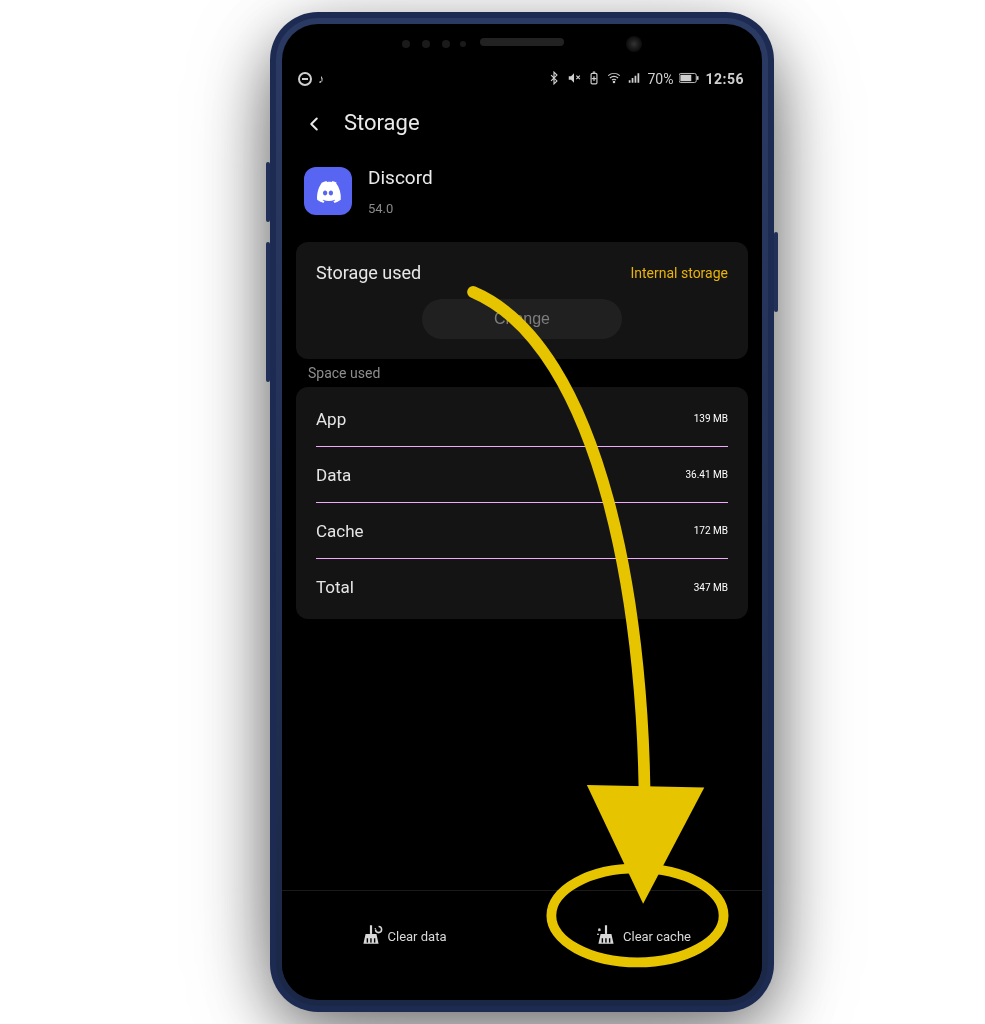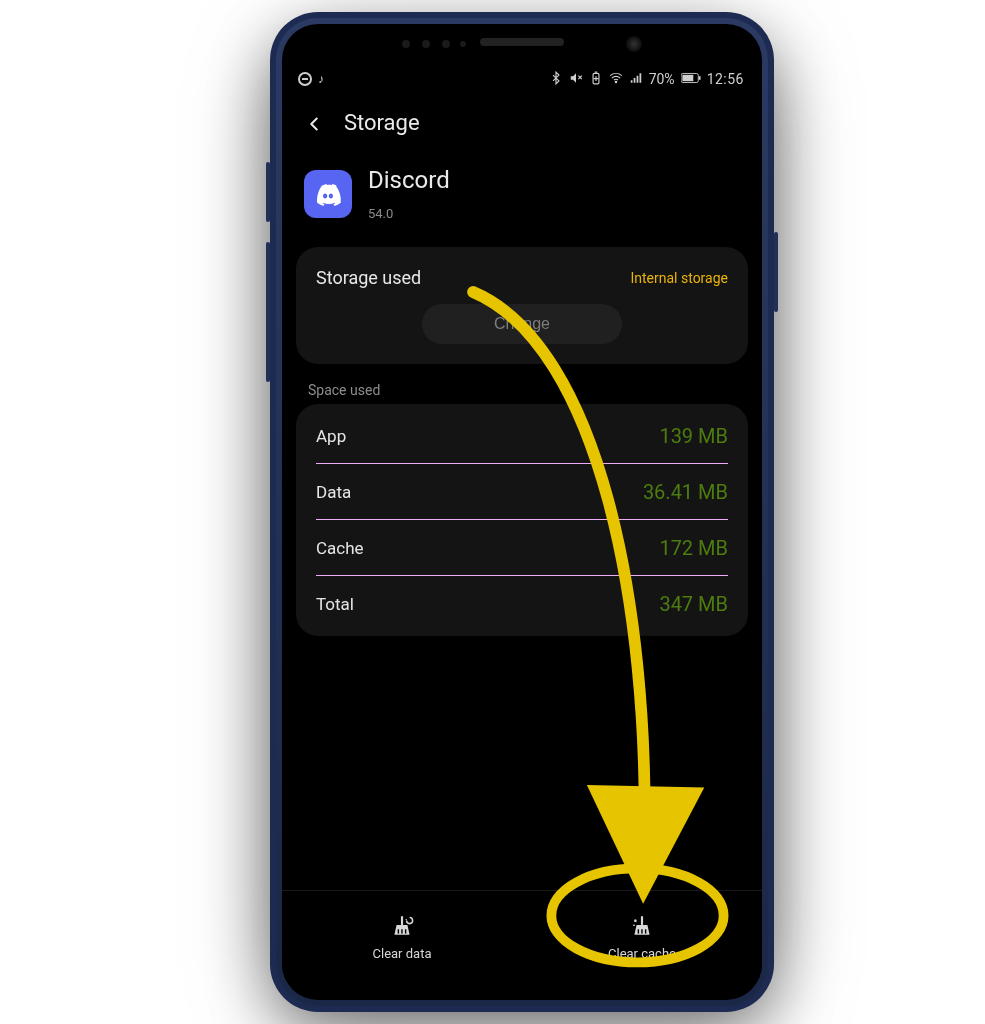--- a/index.html
+++ b/index.html
@@ -36,54 +36,54 @@
   .screen{position:absolute;left:0;right:0;top:38px;bottom:18px;background:#000;color:#e8e8e8}
 
   
   .status{display:flex;align-items:center;height:34px;padding:0 18px 0 16px;
     font-size:14px;color:#cfcfcf}
   .status .left{display:flex;gap:6px;align-items:center}
   .status .right{margin-left:auto;display:flex;gap:6px;align-items:flex-start}
   .sicon{width:14px;height:14px;display:inline-block}
   .sicon.dnd{border:2px solid #cfcfcf;border-radius:50%;position:relative}
   .sicon.dnd::after{content:"";position:absolute;left:2px;right:2px;top:4px;height:2px;background:#cfcfcf}
-  .time{font-weight:400;letter-spacing:.5px}
+  .time{font-weight:700;letter-spacing:.5px}
 
   
   .header{display:flex;gap:16px;padding:14px 18px 10px}
   .back{width:28px;height:28px;display:flex;align-items:center;justify-content:center;
     color:#e9e9e9}
   .title{font-size:22px;color:#eaeaea;font-weight:400}
 
   
   .app-row{display:flex;align-items:center;gap:16px;padding:18px 22px 26px}
   .app-icon{width:48px;height:48px;border-radius:12px;background:#5865f2;
     display:flex;align-items:center;justify-content:center}
-  .app-name{font-size:24px;color:#eaeaea}
+  .app-name{font-size:19px;color:#eaeaea}
   .app-ver{font-size:13px;color:#8a8a8a;margin-top:12px}
 
   
-  .card{margin:0 14px 4px;background:#141414;border-radius:22px;padding:20px 20px 18px}
+  .card{margin:0 14px 4px;background:#141414;border-radius:12px;padding:20px 20px 18px}
   .card-head{display:flex;align-items:center;justify-content:space-between}
   .card-title{font-size:18px;color:#e7e7e7}
   .card-sub{font-size:14px;color:#eab308}
   .change{margin:16px auto 2px;display:block;width:200px;height:40px;border:none;
     border-radius:20px;background:#202020;color:#7d7d7d;font-size:16px}
 
-  .section-label{font-size:14px;color:#8d8d8d;margin:18px 26px 6px}
+  .section-label{font-size:14px;color:#8d8d8d;margin:6px 26px 6px}
   .list .row{display:flex;align-items:center;justify-content:space-between;
     height:56px;border-bottom:1px solid #f0abfc}
   .list .row:last-child{border-bottom:none}
   .row .k{font-size:17px;color:#e5e5e5}
-  .row .v{font-size:20px;color:#4d7c0f}
+  .row .v{font-size:10px;color:#ffffff}
 
   
   .actions{position:absolute;left:0;right:0;bottom:0;height:92px;display:flex;
     border-top:1px solid #1a1a1a}
-  .action{flex:1;display:flex;flex-direction:column;align-items:center;justify-content:center;
+  .action{flex:1;display:flex;flex-direction:row;align-items:center;justify-content:center;
     gap:4px;color:#d8d8d8;font-size:13px}
 
   
   .anno{position:absolute;inset:0;pointer-events:none}
   .anno svg{position:absolute;inset:0;width:100%;height:100%}
 </style>
 </head>
 <body>
 
 <div class="shadow"></div>

